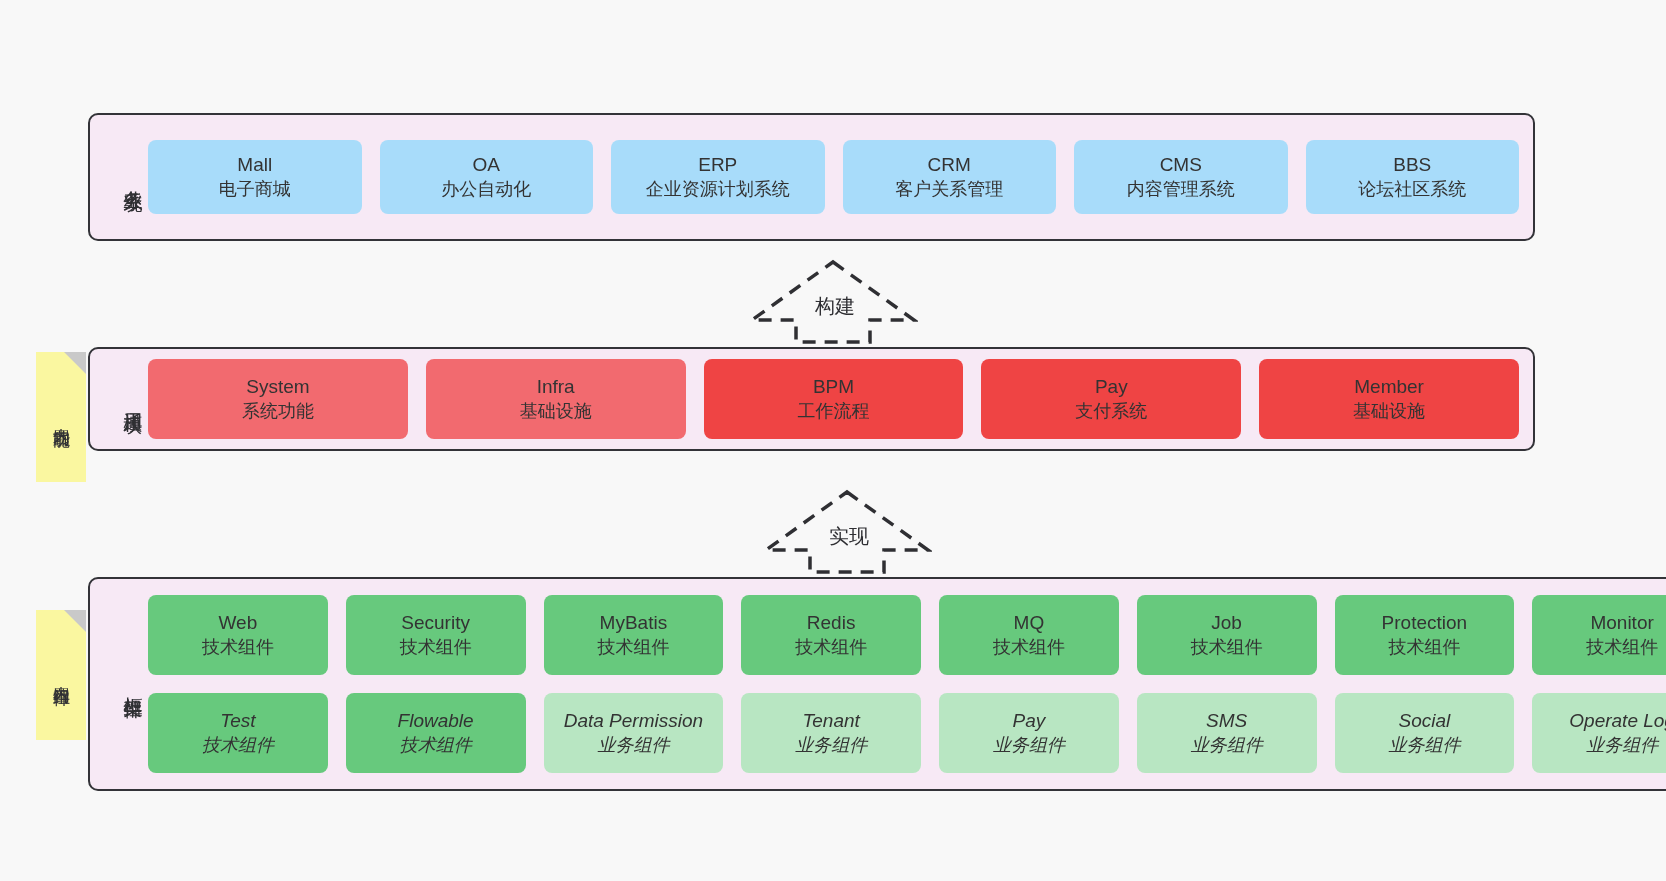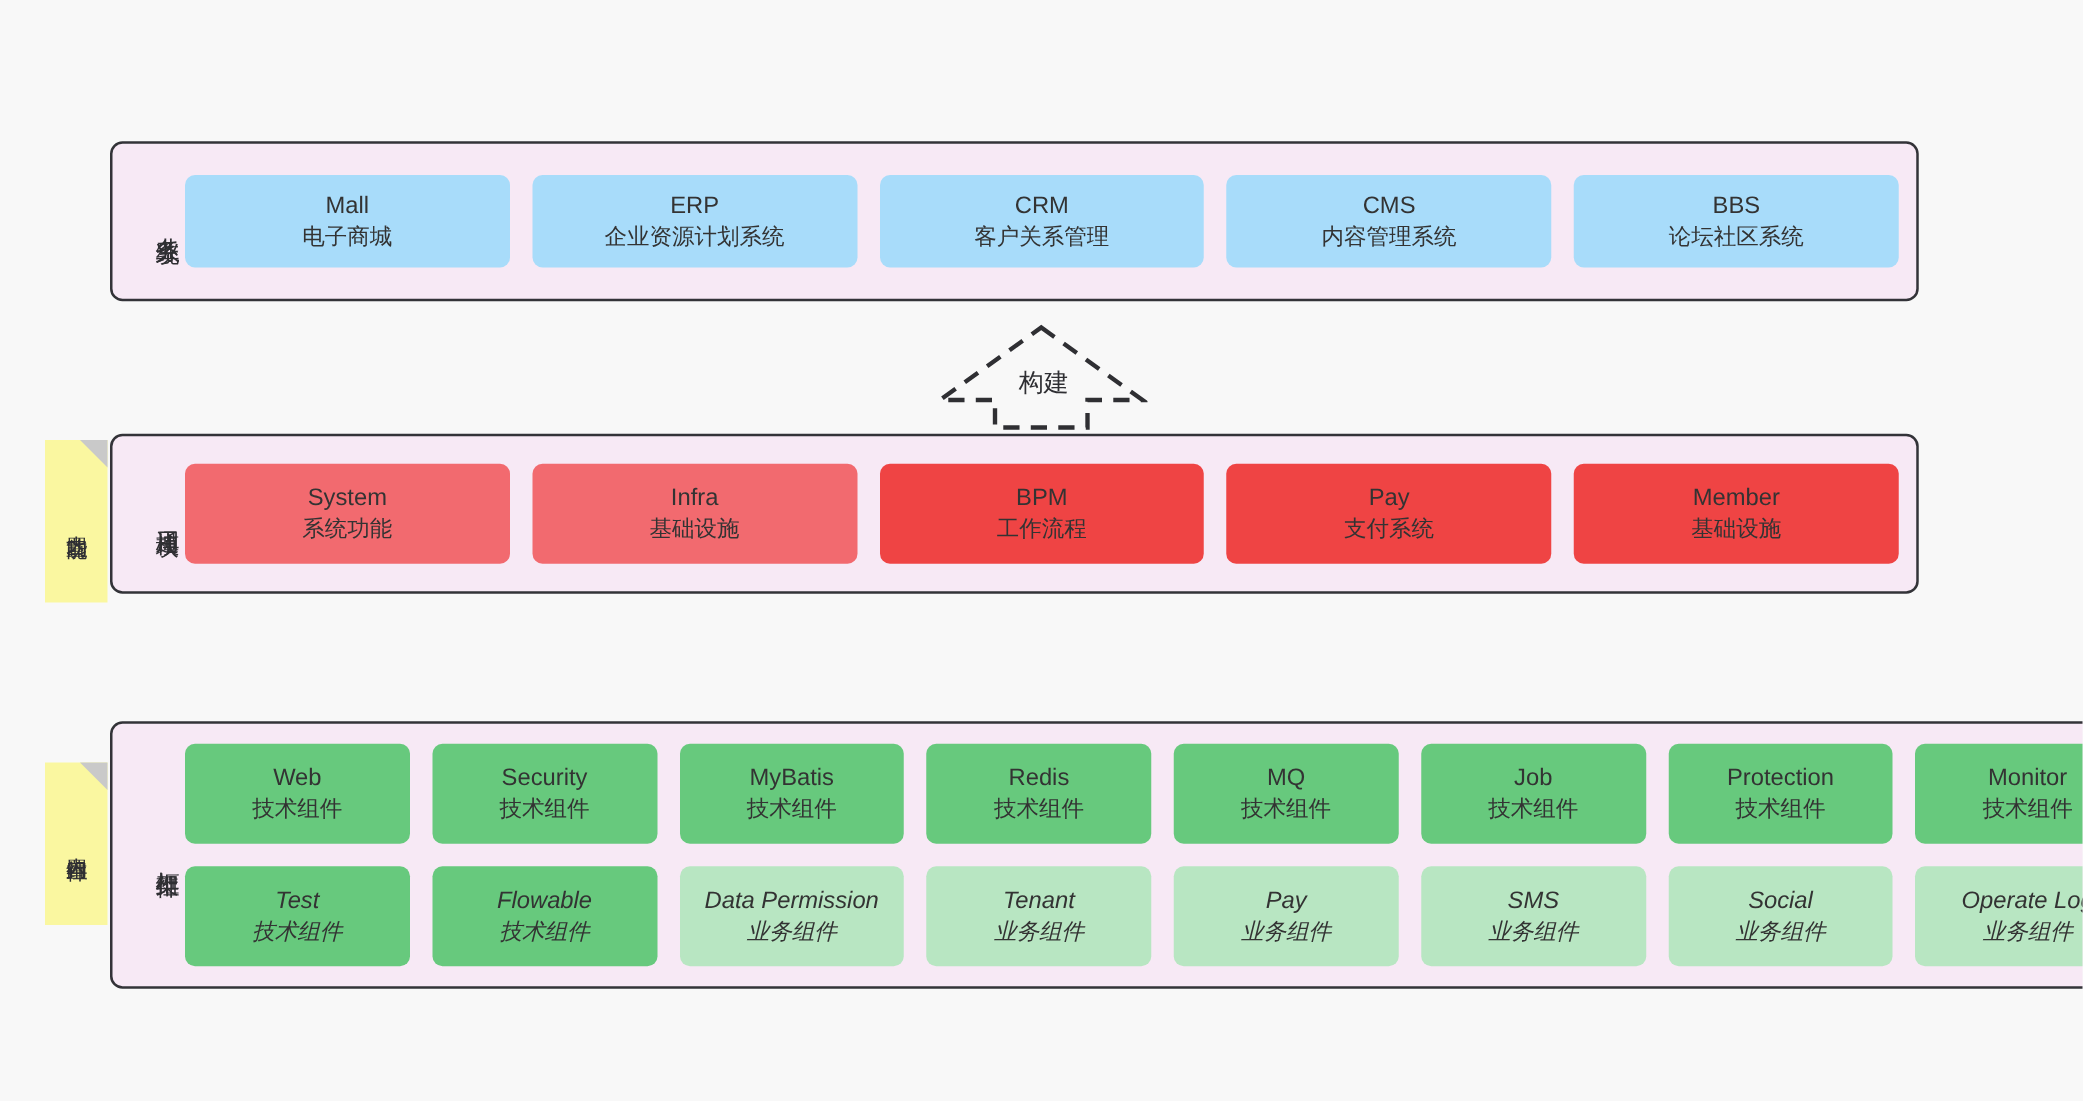--- a/index.html
+++ b/index.html
@@ -74,21 +74,21 @@
   .c-blue{background:#A8DCFA;}
   .c-red{background:#F26A6F;}
   .c-pink{background:#ef4444;}
   .c-green{background:#67C97D;}
   .c-greenlight{background:#B8E6C2;}
 
   
   #layer-business{left:88px;top:113px;width:1447px;height:128px;}
   #layer-business .card{height:74px;}
 
-  #layer-common{left:88px;top:347px;width:1447px;height:128px;}
+  #layer-common{left:88px;top:347px;width:1447px;height:104px;}
   #layer-common .card{height:80px;}
 
   #layer-framework{left:88px;top:577px;width:1640px;height:214px;}
   #layer-framework .card{height:80px;}
 
   
   .sticky{
     position:absolute;
     width:50px;
     background:#FAF7A0;
@@ -137,20 +137,24 @@
 
   <div class="layer" id="layer-business">
     <div class="layer-title">业务系统</div>
     <div class="layer-body">
       <div class="row">
         <div class="card c-blue">
           <span class="t1">Mall</span>
           <span class="t2">电子商城</span>
         </div>
         <div class="card c-blue">
+          <span class="t1">OA</span>
+          <span class="t2">办公自动化</span>
+        </div>
+        <div class="card c-blue">
           <span class="t1">ERP</span>
           <span class="t2">企业资源计划系统</span>
         </div>
         <div class="card c-blue">
           <span class="t1">CRM</span>
           <span class="t2">客户关系管理</span>
         </div>
         <div class="card c-blue">
           <span class="t1">CMS</span>
           <span class="t2">内容管理系统</span>
@@ -196,20 +200,26 @@
           <span class="t2">支付系统</span>
         </div>
         <div class="card c-pink">
           <span class="t1">Member</span>
           <span class="t2">基础设施</span>
         </div>
       </div>
     </div>
   </div>
 
+  <div class="arrow" id="arrow-impl">
+    <svg width="170" height="88" viewBox="0 0 170 88">
+      <path d="M85 4 L166 62 L122 62 L122 84 L48 84 L48 62 L4 62 Z" fill="none" stroke="#2F2F33" stroke-width="3.5" stroke-dasharray="13 9" stroke-linejoin="miter"></path>
+    </svg>
+    <span class="lbl">实现</span>
+  </div>
 
   <div class="sticky" id="sticky-framework">
     <span class="fold"></span>
     <span>内置组件</span>
   </div>
 
   <div class="layer" id="layer-framework">
     <div class="layer-title">框架组件</div>
     <div class="layer-body">
 

